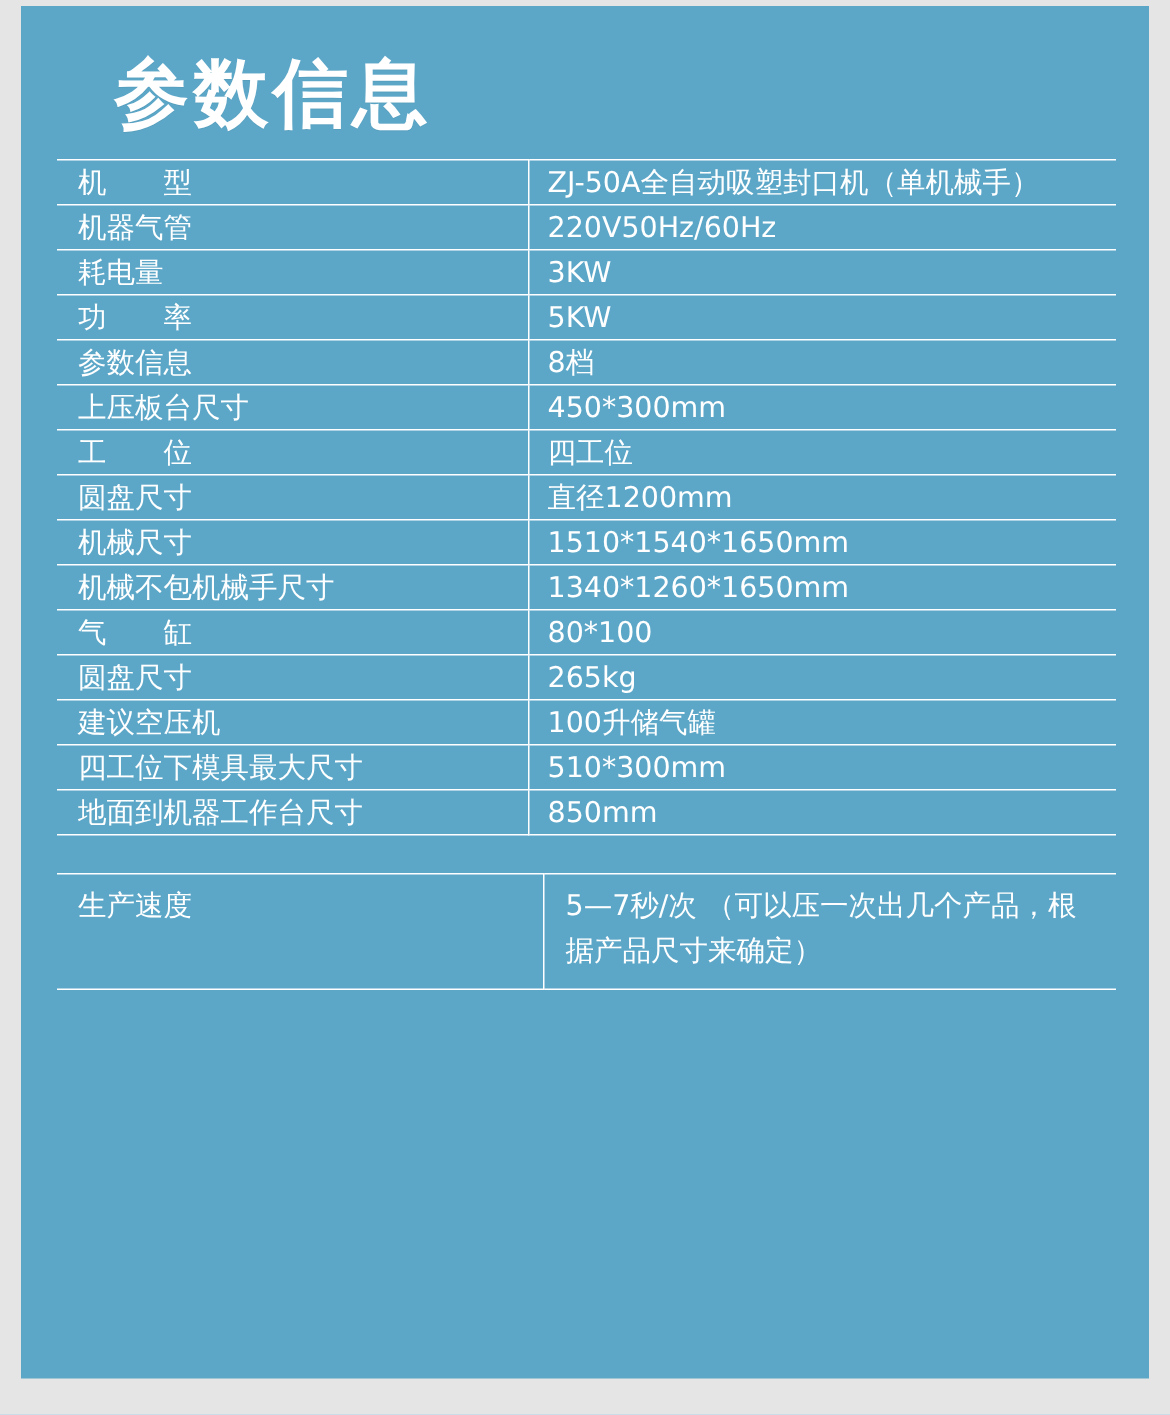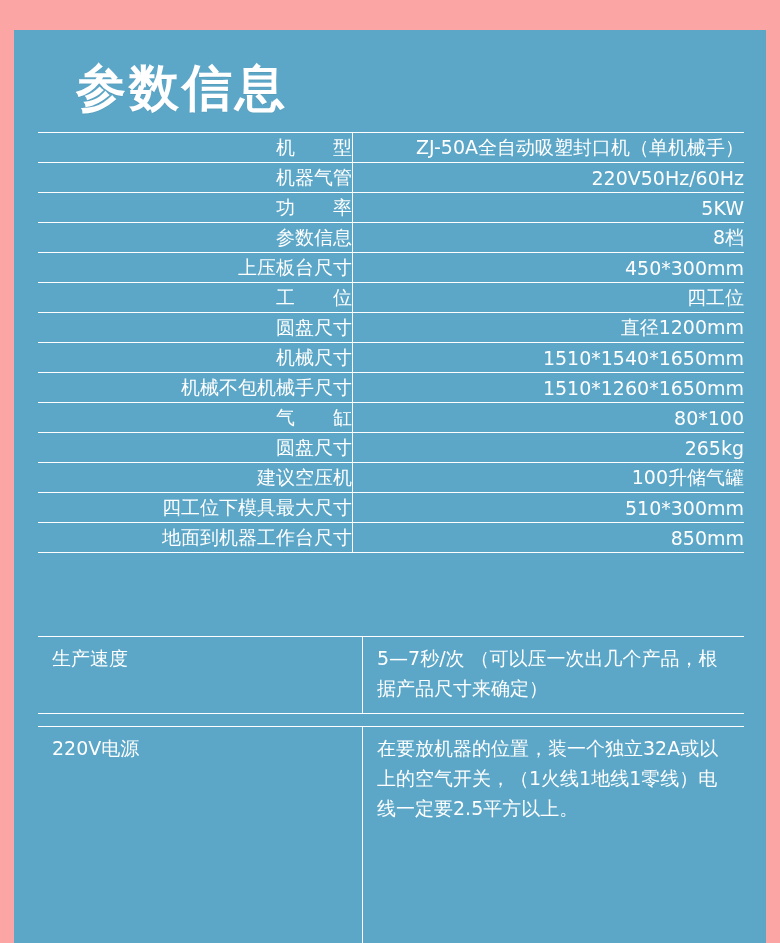--- a/index.html
+++ b/index.html
@@ -10,22 +10,22 @@
     width: 780px;
     height: 943px;
     background: #ffffff;
     font-family: "Liberation Sans", sans-serif;
   }
   .page {
     position: relative;
     width: 780px;
     height: 943px;
     box-sizing: border-box;
-    background: #fca5a5;
-    padding: 30px 14px 0 14px;
+    background: #e5e5e5;
+    padding: 4px 14px 0 14px;
   }
   .panel {
     position: relative;
     width: 752px;
     height: 915px;
     box-sizing: border-box;
     background: #5ca7c8;
     overflow: hidden;
   }
   .title {
@@ -40,21 +40,20 @@
     font-family: "DejaVu Sans", "Liberation Sans", sans-serif;
     text-shadow: 0 1px 0 rgba(0,0,0,0.05);
   }
   .spec-table {
     position: absolute;
     left: 24px;
     top: 102px;
     width: 706px;
     border-collapse: collapse;
     table-layout: fixed;
-    text-align: right;
   }
   .spec-table td {
     height: 29px;
     padding: 0 0 0 14px;
     font-size: 19px;
     color: #ffffff;
     vertical-align: middle;
     border-bottom: 1px solid #ffffff;
     font-family: "DejaVu Sans", "Liberation Sans", sans-serif;
     white-space: nowrap;
@@ -71,21 +70,20 @@
   .spec-table td.value {
     padding-left: 12px;
     margin-top: 48px;
   }
   .block-table {
     position: absolute;
     left: 24px;
     width: 706px;
     border-collapse: collapse;
     table-layout: fixed;
-    margin-top: 28px;
   }
   .block-table td {
     font-size: 19px;
     color: #ffffff;
     vertical-align: top;
     padding: 6px 10px 8px 14px;
     font-family: "DejaVu Sans", "Liberation Sans", sans-serif;
     line-height: 30px;
     border-top: 1px solid #ffffff;
     border-bottom: 1px solid #ffffff;
@@ -113,20 +111,24 @@
       <tbody>
         <tr>
           <td class="label">机　　型</td>
           <td class="value">ZJ-50A全自动吸塑封口机（单机械手）</td>
         </tr>
         <tr>
           <td class="label">机器气管</td>
           <td class="value">220V50Hz/60Hz</td>
         </tr>
         <tr>
+          <td class="label">耗电量</td>
+          <td class="value">3KW</td>
+        </tr>
+        <tr>
           <td class="label">功　　率</td>
           <td class="value">5KW</td>
         </tr>
         <tr>
           <td class="label">参数信息</td>
           <td class="value">8档</td>
         </tr>
         <tr>
           <td class="label">上压板台尺寸</td>
           <td class="value">450*300mm</td>
@@ -138,21 +140,21 @@
         <tr>
           <td class="label">圆盘尺寸</td>
           <td class="value">直径1200mm</td>
         </tr>
         <tr>
           <td class="label">机械尺寸</td>
           <td class="value">1510*1540*1650mm</td>
         </tr>
         <tr>
           <td class="label">机械不包机械手尺寸</td>
-          <td class="value">1510*1260*1650mm</td>
+          <td class="value">1340*1260*1650mm</td>
         </tr>
         <tr>
           <td class="label">气　　缸</td>
           <td class="value">80*100</td>
         </tr>
         <tr>
           <td class="label">圆盘尺寸</td>
           <td class="value">265kg</td>
         </tr>
         <tr>
@@ -172,23 +174,15 @@
 
     <table class="block-table" id="speed-block">
       <tbody>
         <tr>
           <td class="label">生产速度</td>
           <td class="value">5—7秒/次 （可以压一次出几个产品，根据产品尺寸来确定）</td>
         </tr>
       </tbody>
     </table>
 
-    <table class="block-table" id="power-block">
-      <tbody>
-        <tr>
-          <td class="label">220V电源</td>
-          <td class="value">在要放机器的位置，装一个独立32A或以上的空气开关，（1火线1地线1零线）电线一定要2.5平方以上。</td>
-        </tr>
-      </tbody>
-    </table>
 
   </div>
 </div>
 
 </body></html>

